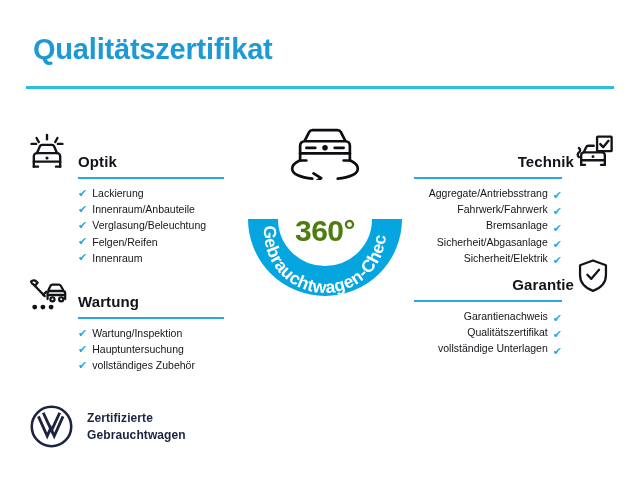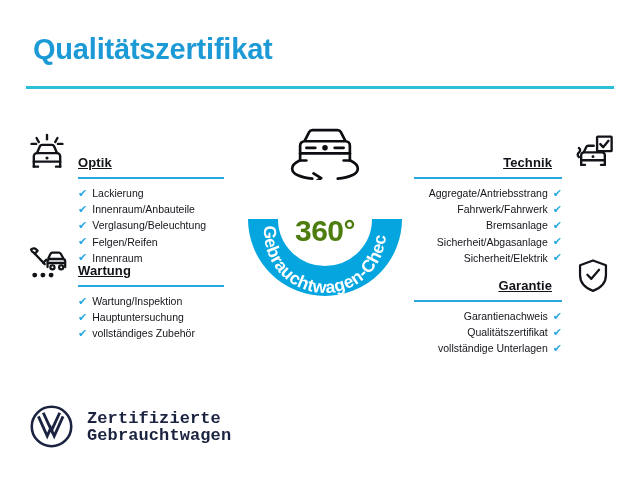--- a/index.html
+++ b/index.html
@@ -38,21 +38,21 @@
     width: 588px;
     height: 3px;
     background: #2CBFD6;
   }
 
   
   .section {
     position: absolute;
   }
   .sec-optik    { left: 24px;  top: 132px; width: 200px; }
-  .sec-wartung  { left: 24px;  top: 240px; width: 200px; }
+  .sec-wartung  { left: 24px;  top: 272px; width: 200px; }
   .sec-technik  { left: 414px; top: 132px; width: 202px; }
   .sec-garantie { left: 414px; top: 255px; width: 202px; }
 
   .sec-head {
     position: relative;
     height: 44px;
   }
   .sec-icon {
     position: absolute;
     top: 0;
@@ -61,29 +61,28 @@
     display: flex;
     align-items: center;
     justify-content: center;
   }
   .left .sec-icon  { left: 0; }
   .right .sec-icon { right: 0; }
 
   .sec-title {
     position: absolute;
     bottom: 6px;
-    font-size: 13px;
+    font-size: 15px;
     font-weight: bold;
     color: #111318;
     letter-spacing: 0.1px;
     white-space: nowrap;
-    text-decoration: underline;
   }
   .left .sec-title  { left: 54px; }
-  .right .sec-title { right: 64px; margin-top: 32px; }
+  .right .sec-title { right: 42px; margin-top: 32px; }
 
   .sec-rule {
     position: absolute;
     top: 45px;
     height: 2px;
     background: #27A8E0;
   }
   .left .sec-rule  { left: 54px; right: 0; }
   .right .sec-rule { left: 0; right: 54px; }
 
@@ -99,21 +98,21 @@
 
   .sec-list li {
     font-size: 10.5px;
     color: #121419;
     line-height: 16.2px;
     white-space: nowrap;
     display: flex;
     align-items: center;
   }
   .left .sec-list li  { justify-content: flex-start; }
-  .right .sec-list li { justify-content: flex-end; }
+  .right .sec-list li { justify-content: flex-end; align-items: flex-end; }
 
   .tick {
     color: #29A9E1;
     font-size: 11px;
     font-weight: bold;
     line-height: 1;
     flex: 0 0 auto;
   }
   .left  .tick { margin-right: 5px; }
   .right .tick { margin-left: 5px; }
@@ -160,26 +159,25 @@
     display: flex;
     align-items: center;
   }
   .footer-logo .vw-mark {
     width: 43px;
     height: 43px;
     flex: 0 0 auto;
   }
   .footer-logo .vw-text {
     margin-left: 14px;
-    font-size: 17px;
+    font-size: 12px;
     font-weight: bold;
     color: #1B2340;
     line-height: 17px;
     letter-spacing: 0.1px;
-    font-family: Liberation Mono, monospace;
   }
 </style>
 </head>
 <body>
 
 <div id="page">
 
   <div class="page-title">Qualitätszertifikat</div>
   <div class="title-rule"></div>
 

